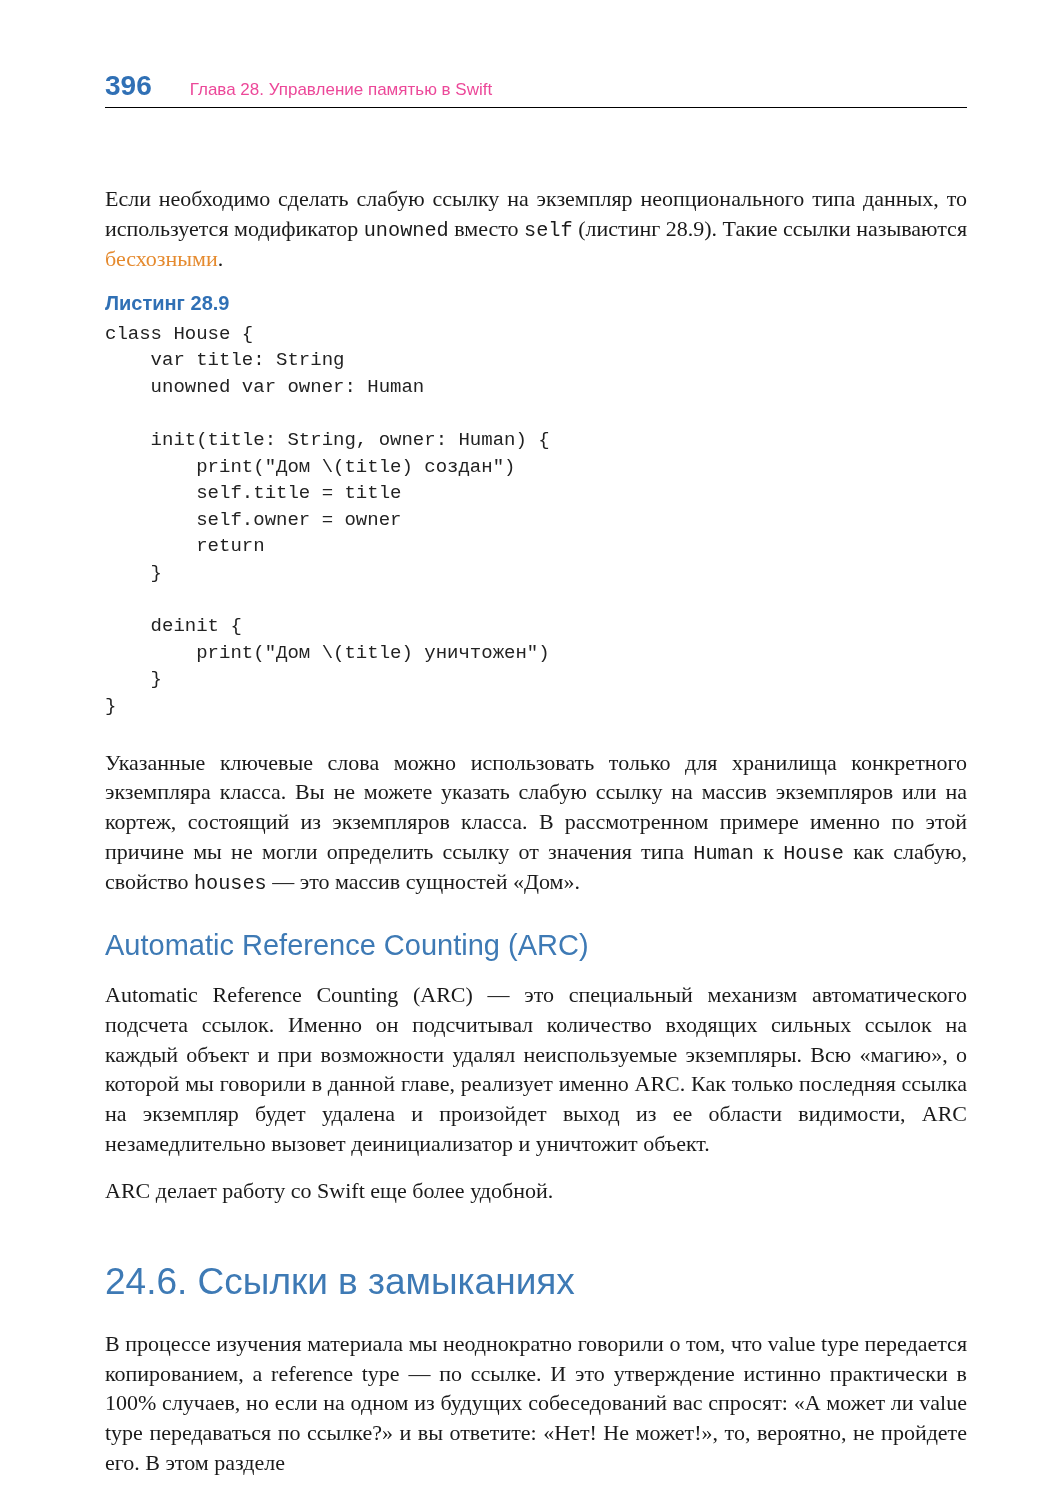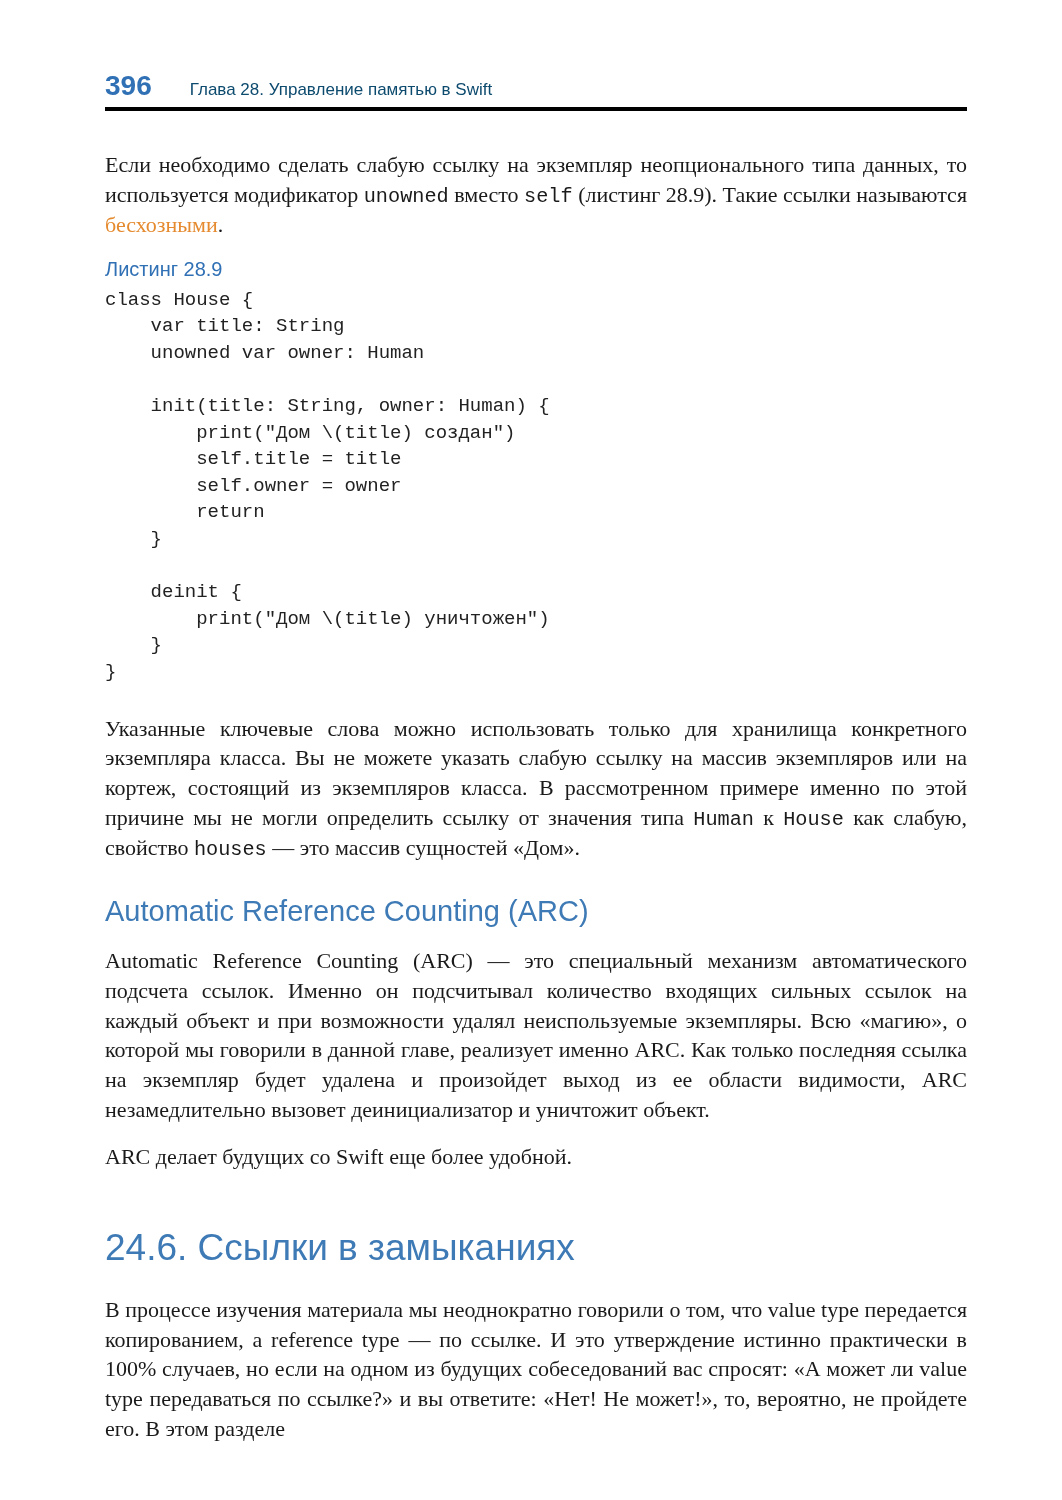--- a/index.html
+++ b/index.html
@@ -11,54 +11,54 @@
       font-family: Georgia, 'Times New Roman', serif;
       background: #fff;
       width: 1062px;
       min-height: 1500px;
       padding: 70px 95px 60px 105px;
       color: #1a1a1a;
     }
     .header {
       display: flex;
       align-items: baseline;
-      border-bottom: 4px solid #000000;
+      border-bottom: 1px solid #000000;
       padding-bottom: 5px;
-      margin-bottom: 39px;
+      margin-bottom: 76px;
     }
     .page-number {
       color: #3070b5;
       font-weight: bold;
       font-size: 28px;
       font-family: Arial, Helvetica, sans-serif;
       margin-right: 38px;
     }
     .chapter-label {
       font-family: Arial, Helvetica, sans-serif;
       font-size: 17px;
-      color: #0c4a6e;
+      color: #ec4899;
     }
     .body-text {
       font-size: 22px;
       line-height: 1.35;
       margin-bottom: 18px;
       text-align: justify;
     }
     .code-inline {
       font-family: 'Courier New', Courier, monospace;
       font-size: 0.92em;
       margin-top: 36px;
     }
     .term {
       color: #e58a2e;
       font-weight: normal;
     }
     .listing-label {
       font-family: Arial, Helvetica, sans-serif;
-      font-weight: normal;
+      font-weight: bold;
       color: #3070b5;
       font-size: 20px;
       margin-top: 12px;
       margin-bottom: 6px;
     }
     .code-block {
       font-family: 'Courier New', Courier, monospace;
       font-size: 19px;
       line-height: 1.4;
       white-space: pre;
@@ -112,17 +112,17 @@
 }</pre>
 
 <p class="body-text">
   <span>Указанные ключевые слова можно использовать только для хранилища конкретного экземпляра класса. Вы не можете указать слабую ссылку на массив экземпляров или на кортеж, состоящий из экземпляров класса. В рассмотренном примере именно по этой причине мы не могли определить ссылку от значения типа </span><span class="code-inline">Human</span><span> к </span><span class="code-inline">House</span><span> как слабую, свойство </span><span class="code-inline">houses</span><span> — это массив сущностей «Дом».</span>
 </p>
 
 <h2 class="h2">Automatic Reference Counting (ARC)</h2>
 
 <p class="body-text">Automatic Reference Counting (ARC) — это специальный механизм автоматического подсчета ссылок. Именно он подсчитывал количество входящих сильных ссылок на каждый объект и при возможности удалял неиспользуемые экземпляры. Всю «магию», о которой мы говорили в данной главе, реализует именно ARC. Как только последняя ссылка на экземпляр будет удалена и произойдет выход из ее области видимости, ARC незамедлительно вызовет деинициализатор и уничтожит объект.</p>
 
-<p class="body-text">ARC делает будущих со Swift еще более удобной.</p>
+<p class="body-text">ARC делает работу со Swift еще более удобной.</p>
 
 <h1 class="h1">24.6. Ссылки в замыканиях</h1>
 
 <p class="body-text">В процессе изучения материала мы неоднократно говорили о том, что value type передается копированием, а reference type — по ссылке. И это утверждение истинно практически в 100% случаев, но если на одном из будущих собеседований вас спросят: «А может ли value type передаваться по ссылке?» и вы ответите: «Нет! Не может!», то, вероятно, не пройдете его. В этом разделе</p>
 
 </body></html>

